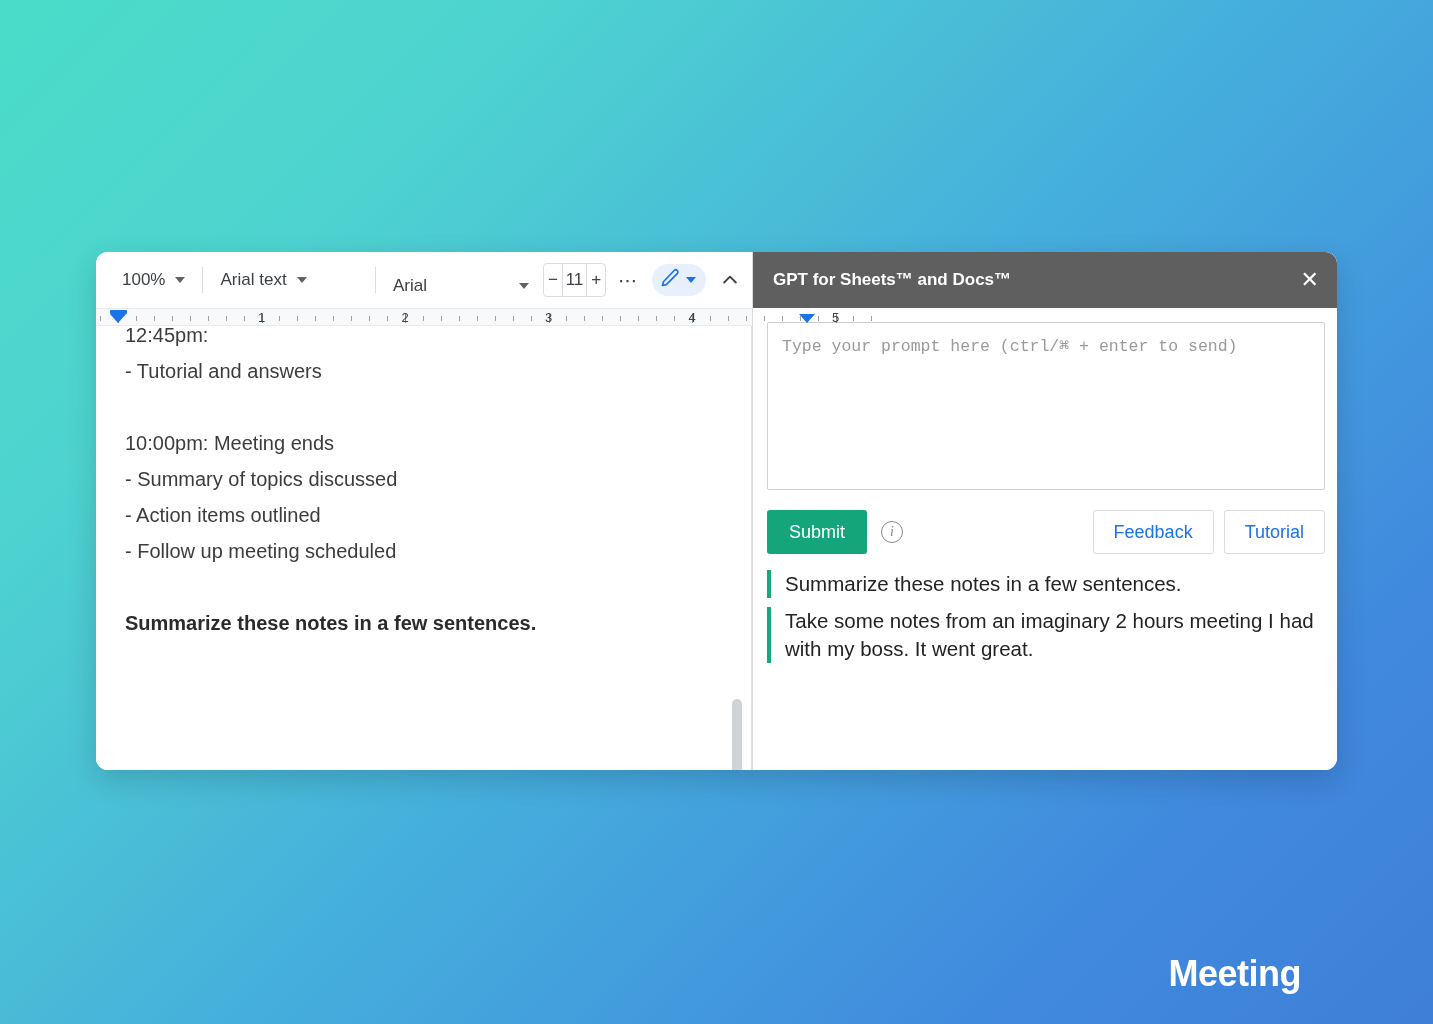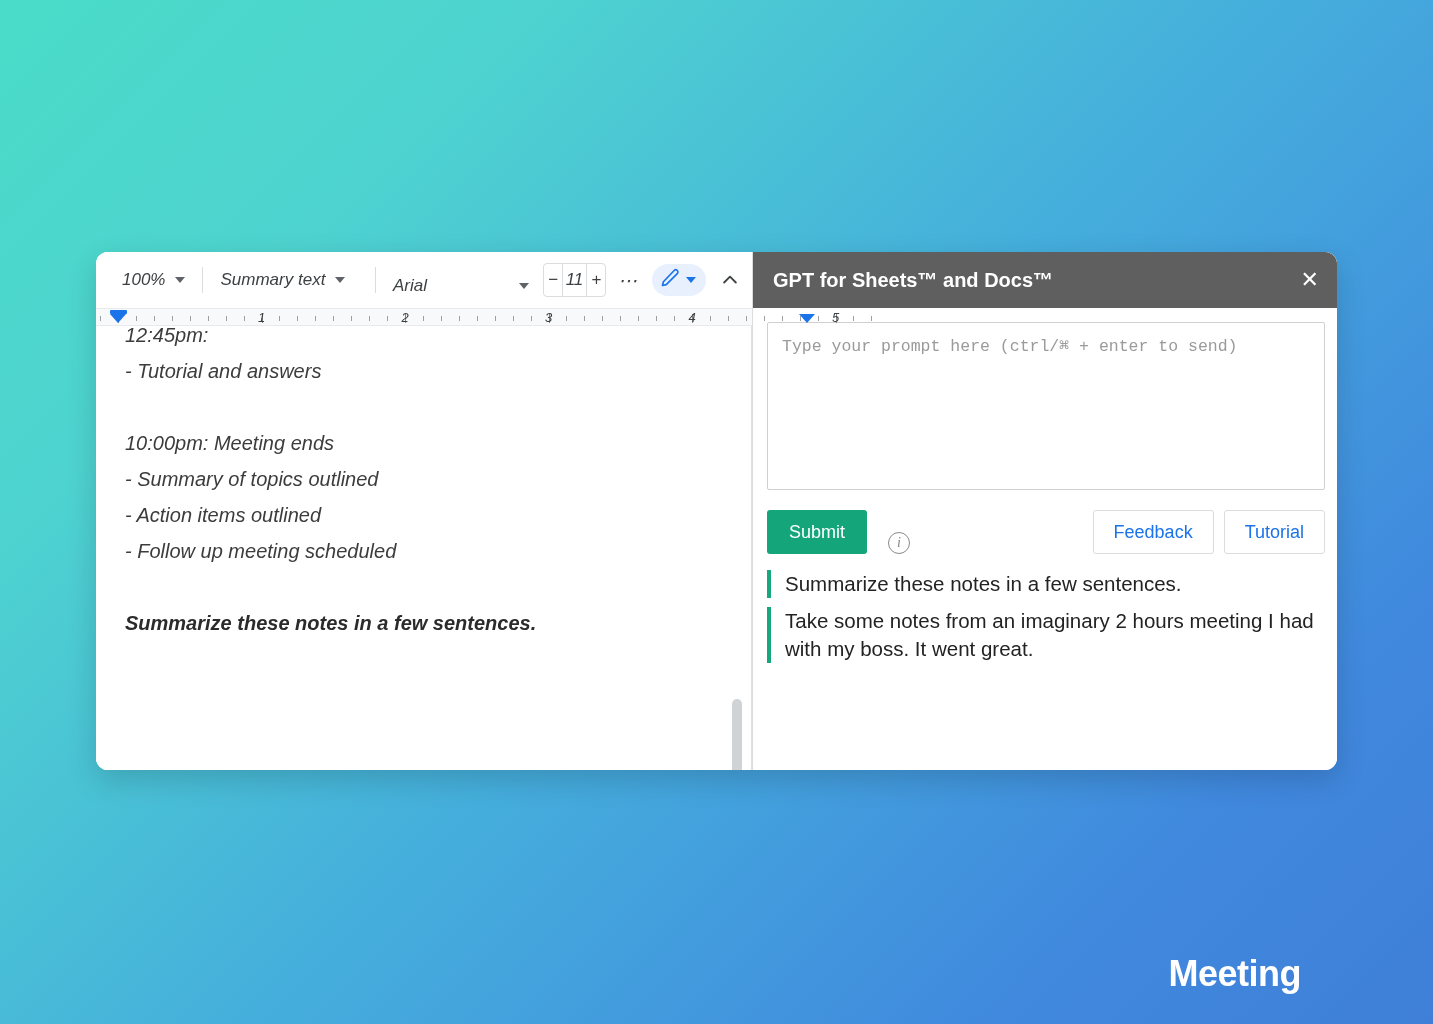--- a/index.html
+++ b/index.html
@@ -22,21 +22,21 @@
     box-shadow: 0 10px 30px rgba(0,0,0,0.16);
     display: flex;
     overflow: hidden;
   }
 
   
   #docs-pane {
     width: 656px; height: 100%;
     position: relative;
     background: #ffffff;
-    display: flex; flex-direction: column; font-style: italic;
+    display: flex; flex-direction: column;
   }
 
   #docs-toolbar {
     height: 56px; flex: 0 0 56px;
     display: flex; align-items: center;
     padding: 0 12px 0 20px;
     background: #ffffff;
     gap: 0px;
   }
   .tb-text {
@@ -159,42 +159,42 @@
     display: flex; flex-direction: column;
     background: #ffffff;
     border-left: 1px solid #dcdcdc;
   }
   #gpt-header {
     height: 56px; flex: 0 0 56px;
     background: #5f5f5f;
     display: flex; align-items: center; justify-content: space-between;
     padding: 0 18px 0 20px;
   }
-  #gpt-title { color: #ffffff; font-size: 20px; font-weight: bold; }
+  #gpt-title { color: #ffffff; font-size: 17px; font-weight: bold; }
   #gpt-close {
     color: #ffffff; font-size: 22px; cursor: pointer; line-height: 1;
     font-weight: 300;
   }
 
   #gpt-content { padding: 14px 12px 0 14px; flex: 1; overflow: hidden; }
 
   #prompt-input {
     width: 100%; height: 168px;
     border: 1px solid #d0d0d0; border-radius: 2px;
     padding: 12px 14px;
     font-family: "Liberation Mono", "DejaVu Sans Mono", monospace;
     font-size: 16.5px; line-height: 23px;
     color: #3c3c3c; resize: none; outline: none;
     background: #fff;
   }
   #prompt-input::placeholder { color: #9a9a9a; }
 
   #gpt-actions {
-    display: flex; align-items: flex-end;
-    margin-top: 16px; gap: 7px;
+    display: flex; align-items: center;
+    margin-top: 16px; gap: 0;
   }
   #submit-button {
     background: #14a67a; color: #ffffff;
     border: none; border-radius: 3px;
     height: 44px; padding: 0 22px;
     font-size: 18px; font-family: "Liberation Sans", sans-serif;
     cursor: pointer;
   }
   #info-icon {
     width: 22px; height: 22px; margin-left: 14px;
@@ -238,21 +238,21 @@
     <div id="docs-toolbar">
 
       <div class="tb-item" id="zoom-item">
         <span class="tb-text">100%</span>
         <span class="caret"></span>
       </div>
 
       <div class="tb-sep"></div>
 
       <div class="tb-item" id="style-item">
-        <span class="tb-text">Summary text</span>
+        <span class="tb-text">Arial text</span>
         <span class="caret"></span>
       </div>
 
       <div class="tb-sep"></div>
 
       <div class="tb-item" id="font-item">
         <span class="tb-text">Arial</span>
         <span class="caret"></span>
       </div>
 
@@ -336,21 +336,21 @@
       <div class="indent-marker" style="left:14px;"></div>
       <div class="indent-marker" style="left:703px;"></div>
     </div>
 
     <div id="doc-body">
       <div id="doc-text">
         <p>12:45pm:</p>
         <p>- Tutorial and answers</p>
         <p class="doc-blank"></p>
         <p>10:00pm: Meeting ends</p>
-        <p>- Summary of topics outlined</p>
+        <p>- Summary of topics discussed</p>
         <p>- Action items outlined</p>
         <p>- Follow up meeting scheduled</p>
         <p class="doc-blank"></p>
         <p class="doc-bold">Summarize these notes in a few sentences.</p>
       </div>
 
       <div id="docs-scrollbar">
         <div id="docs-scroll-thumb"></div>
       </div>
       <div id="pane-divider"></div>

